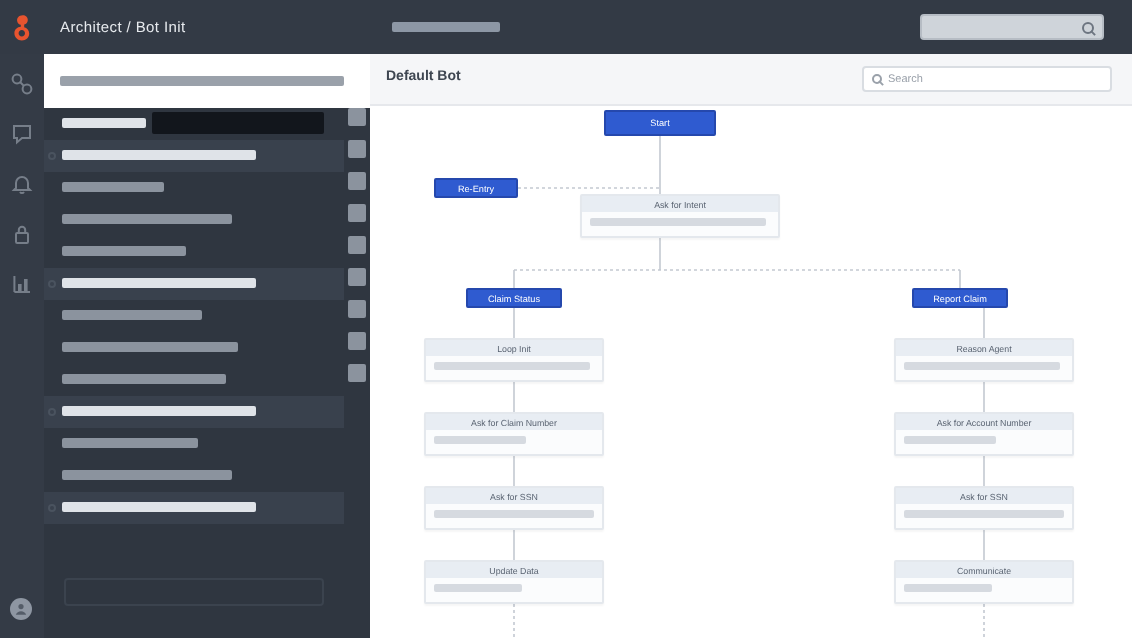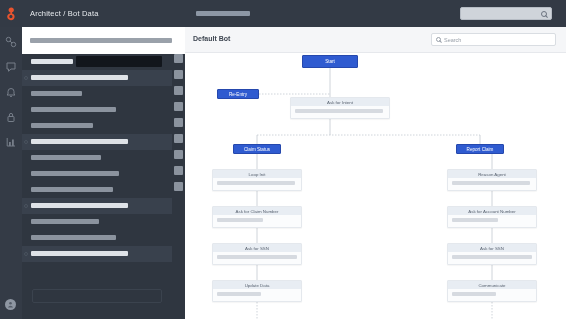--- a/index.html
+++ b/index.html
@@ -135,21 +135,21 @@
 <body>
 
 <div id="app">
 
   <div class="topbar">
     <div class="logo">
       <svg width="11" height="14" viewBox="0 0 11 14">
         <path d="M5.4 0.6 C3.3 0.6 2.3 2.1 2.6 3.6 C2.8 4.7 3.6 5.3 4.4 5.4 L4.4 6.4 C2.6 6.5 1.2 7.8 1.2 9.6 C1.2 11.6 2.8 13.2 4.9 13.2 C7.1 13.2 8.6 11.6 8.6 9.7 C8.6 8.1 7.5 7 6.1 6.6 L6.1 5.3 C7.2 5.0 7.9 4.1 7.9 3.0 C7.9 1.6 6.8 0.6 5.4 0.6 Z M4.9 8.0 C5.8 8.0 6.5 8.7 6.5 9.6 C6.5 10.5 5.8 11.2 4.9 11.2 C4.0 11.2 3.3 10.5 3.3 9.6 C3.3 8.7 4.0 8.0 4.9 8.0 Z" fill="#e8542f"></path>
       </svg>
     </div>
-    <div class="breadcrumb">Architect / Bot Data</div>
+    <div class="breadcrumb">Architect / Bot Init</div>
     <div class="topbar-skel"></div>
     <div class="topbar-search">
       <div class="mag"></div>
     </div>
   </div>
 
   <div class="rail">
     <div class="rail-icon">
       <svg width="12" height="12" viewBox="0 0 12 12" fill="none" stroke="#b8c0cc" stroke-width="1">
         <circle cx="3.5" cy="3.5" r="2.2"></circle>

